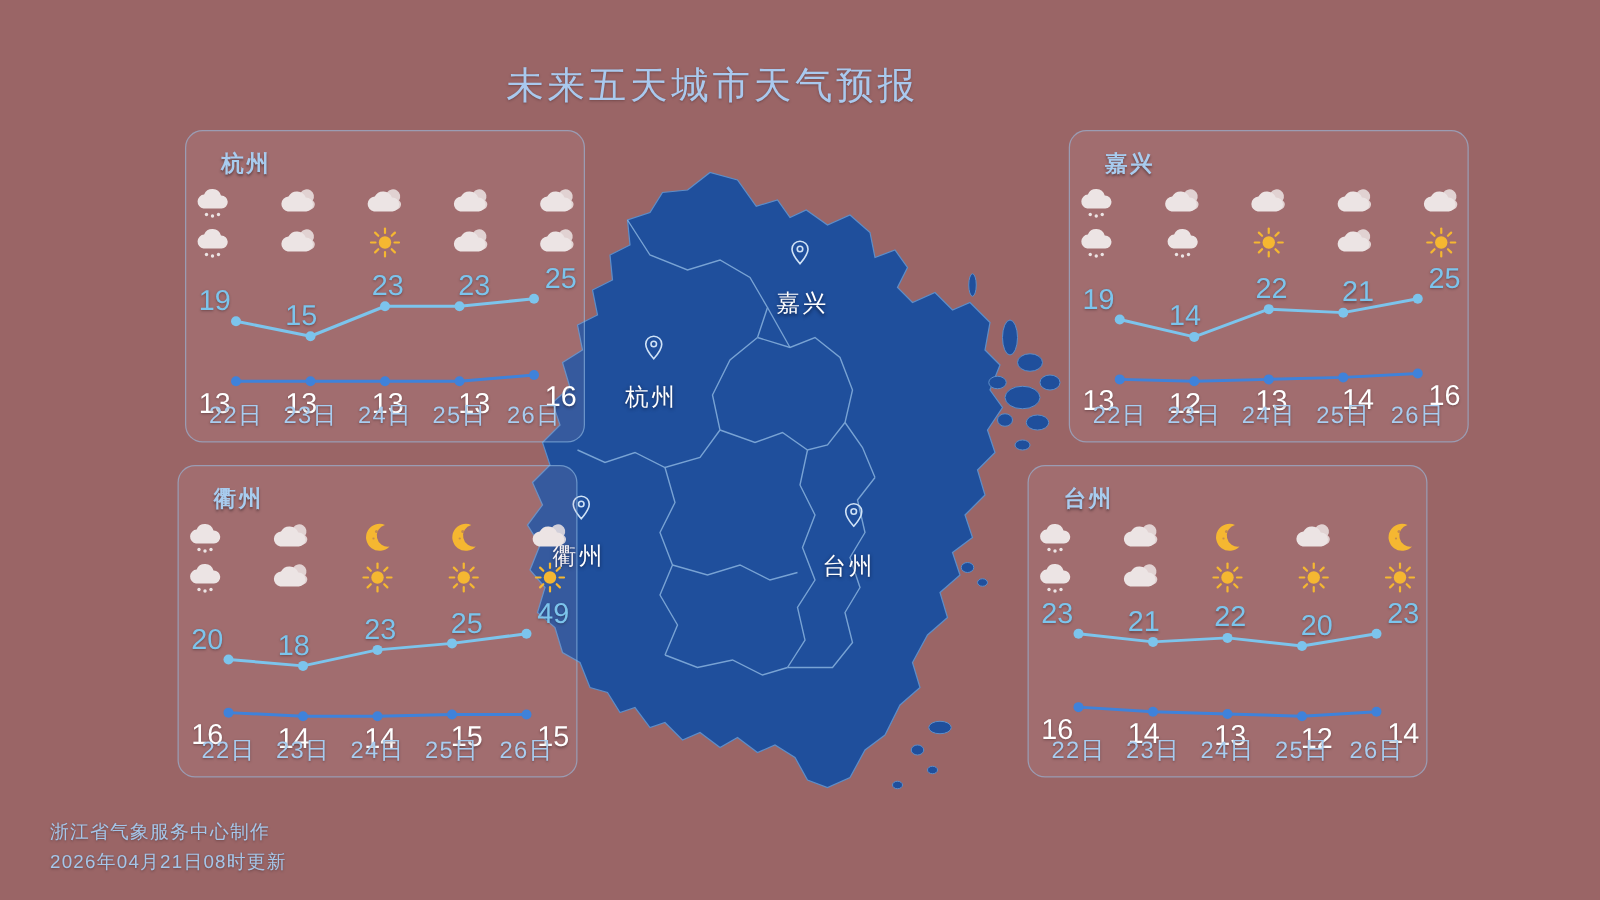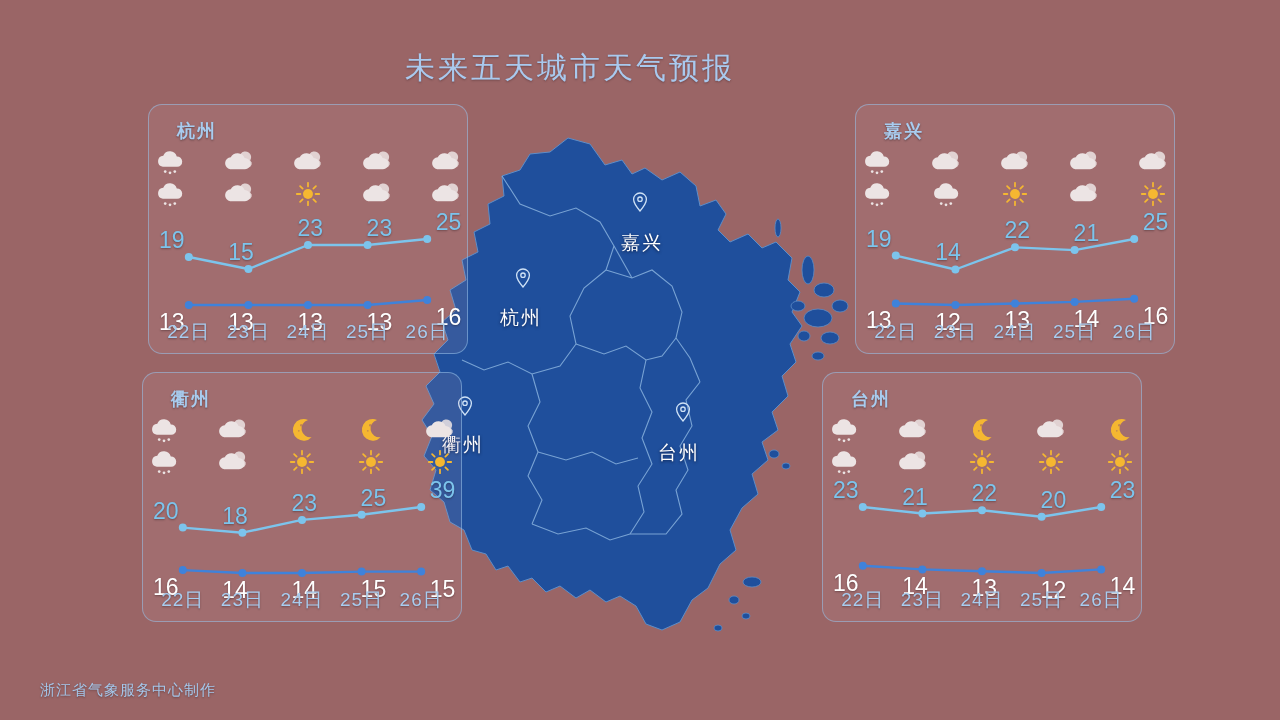--- a/index.html
+++ b/index.html
@@ -541,21 +541,21 @@
               <line x1="26.7" y1="24.7" x2="29.9" y2="27.9" stroke="#f5b731" stroke-width="2.2" stroke-linecap="round"></line>
               <line x1="20.0" y1="27.5" x2="20.0" y2="32.0" stroke="#f5b731" stroke-width="2.2" stroke-linecap="round"></line>
               <line x1="13.3" y1="24.7" x2="10.1" y2="27.9" stroke="#f5b731" stroke-width="2.2" stroke-linecap="round"></line>
               <line x1="10.5" y1="18.0" x2="6.0" y2="18.0" stroke="#f5b731" stroke-width="2.2" stroke-linecap="round"></line>
               <line x1="13.3" y1="11.3" x2="10.1" y2="8.1" stroke="#f5b731" stroke-width="2.2" stroke-linecap="round"></line>
               <line x1="20.0" y1="8.5" x2="20.0" y2="4.0" stroke="#f5b731" stroke-width="2.2" stroke-linecap="round"></line>
               <line x1="26.7" y1="11.3" x2="29.9" y2="8.1" stroke="#f5b731" stroke-width="2.2" stroke-linecap="round"></line>
               <circle cx="20" cy="18" r="6.2" fill="#f5b731"></circle>
             </svg>
           </div>
-          <div class="thigh" style="top: 62px;">39</div>
+          <div class="thigh" style="top: 62px;">49</div>
           <div class="tlow" style="top: 160.571px;">15</div>
         </div>
       </div>
     <svg class="chart-svg" viewBox="0 0 298 168">
         <polyline points="29.8,112.6 89.4,117.7 149.0,104.9 208.6,99.7 268.2,92.0" fill="none" stroke="#7cc4ec" stroke-width="2.4" stroke-linejoin="round" stroke-linecap="round"></polyline>
         <circle cx="29.8" cy="112.6" r="4" fill="#7cc4ec"></circle>
         <circle cx="89.4" cy="117.7" r="4" fill="#7cc4ec"></circle>
         <circle cx="149.0" cy="104.9" r="4" fill="#7cc4ec"></circle>
         <circle cx="208.6" cy="99.7" r="4" fill="#7cc4ec"></circle>
         <circle cx="268.2" cy="92.0" r="4" fill="#7cc4ec"></circle>
@@ -694,15 +694,16 @@
         <div class="date">22日</div>
         <div class="date">23日</div>
         <div class="date">24日</div>
         <div class="date">25日</div>
         <div class="date">26日</div>
       </div>
   </div>
 
   <div id="footer">
     <div>浙江省气象服务中心制作</div>
+    <div>2026年04月21日08时更新</div>
   </div>
 
 </div>
 
 </body></html>

